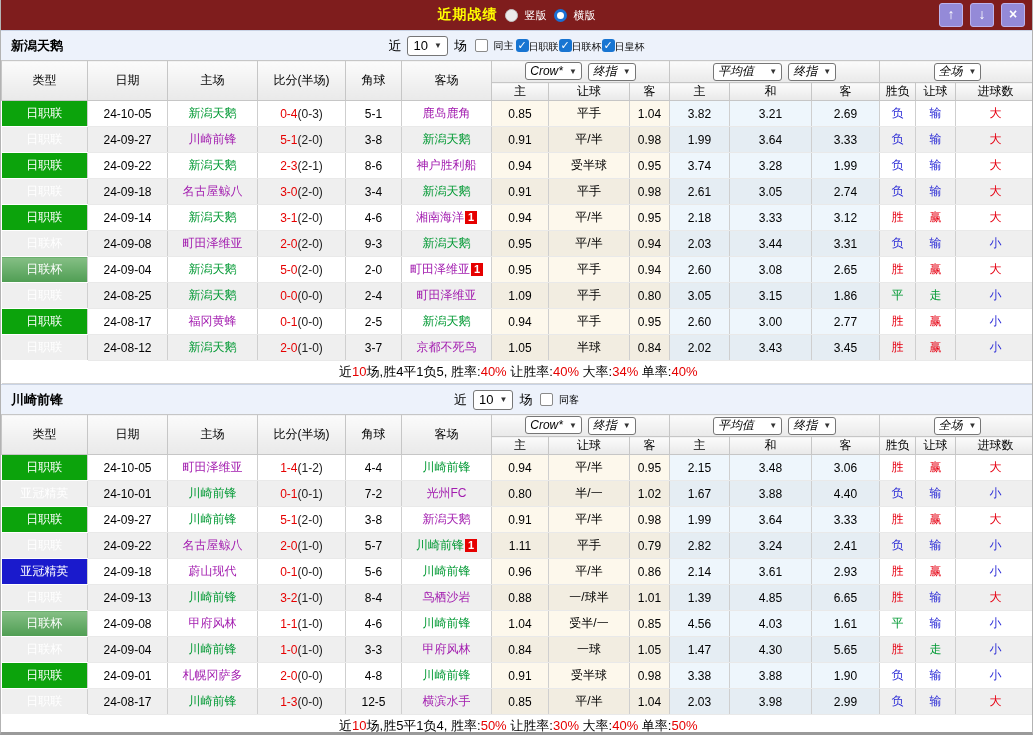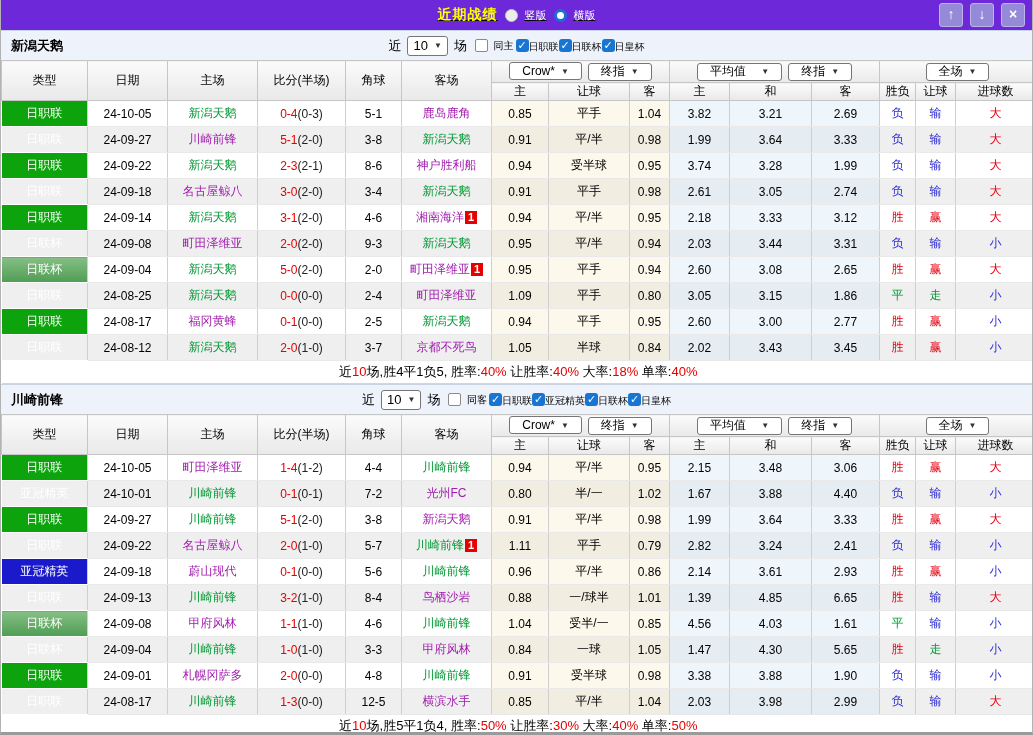--- a/index.html
+++ b/index.html
@@ -9,24 +9,23 @@
     color: #000;
   }
   .panel {
     width: 1033px; height: 735px;
     border-left: 1px solid #b3b3b3; border-right: 1px solid #b3b3b3;
     border-bottom: 3px solid #9a9a9a;
     overflow: hidden; background: #fff;
   }
   
   .titlebar {
-    height: 30px; background: #6d28d9;
+    height: 30px; background: #7f1d1d;
     display: flex; align-items: center; justify-content: center;
     position: relative;
-    text-decoration: underline;
   }
   .title-group { display: flex; align-items: center; gap: 7px; }
   .tb-title { color: #ffff00; font-weight: bold; font-size: 14px; letter-spacing: 1px; }
   .radio { width: 13px; height: 13px; border-radius: 50%; display: inline-block; cursor: pointer; }
   .radio.sel { background: #ececec; border: 1px solid #c4c4c4; }
   .radio.unsel { background: #fff; border: 3px solid #1a6fd4; }
   .tb-opt { color: #fff; font-size: 11px; }
   .win-buttons { position: absolute; right: 7px; top: 3px; display: flex; gap: 7px; }
   .wbtn {
     width: 24px; height: 24px; background: #948ad8; border: 1px solid #bcb3ec;
@@ -57,21 +56,21 @@
   .cbx-label { font-size: 10px; }
   
   table { border-collapse: collapse; table-layout: fixed; width: 100%; font-size: 12px; }
   th, td { padding: 0; text-align: center; white-space: nowrap; overflow: hidden; }
   thead th {
     background: linear-gradient(#fbfbfb, #e9e9e9);
     border: 1px solid #c6c6c6; font-weight: normal; font-size: 12px; color: #000;
   }
   thead tr.grp th { height: 22px; }
   thead tr.sub th { height: 17px; }
-  thead .hsel { height: 18px; font-size: 12px; margin: 0 3px; padding: 0 12px; }
+  thead .hsel { height: 18px; font-size: 12px; margin: 0 3px; padding: 0 4px; font-style: italic; }
   tbody td { height: 26px; border-right: 1px solid #cfcfcf; border-bottom: 1px solid #e9e9e9; }
   tbody tr:nth-child(even) td { background: #efefef; }
   td.c-type { color: #fff; border-bottom: 1px solid #fff; font-size: 12px; }
   td.t-jl  { background: #0ca30c; }
   td.t-cup { background: linear-gradient(#85bf85, #4f9d53); }
   td.t-acl { background: #1a1acc; }
   .tn { color: #a21caf; }
   .tn.green-team { color: #009933; }
   .ft { color: #e60000; }
   .ht { color: #222; }
@@ -351,37 +350,36 @@
           <td class="c-avg">2.02</td>
           <td class="c-avg">3.43</td>
           <td class="c-avg">3.45</td>
           <td class="c-res res-red">胜</td>
           <td class="c-res res-red">赢</td>
           <td class="c-res res-blue">小</td>
         </tr>
       </tbody>
     <tbody>
       <tr class="summary">
-          <td colspan="15" id="sum-0"><span class="">近</span><span class="sum-red">10</span><span class="">场,胜4平1负5, 胜率:</span><span class="sum-red">40%</span><span class=""> 让胜率:</span><span class="sum-red">40%</span><span class=""> 大率:</span><span class="sum-red">18%</span><span class=""> 单率:</span><span class="sum-red">40%</span></td>
+          <td colspan="15" id="sum-0"><span class="">近</span><span class="sum-red">10</span><span class="">场,胜4平1负5, 胜率:</span><span class="sum-red">40%</span><span class=""> 让胜率:</span><span class="sum-red">40%</span><span class=""> 大率:</span><span class="sum-red">34%</span><span class=""> 单率:</span><span class="sum-red">40%</span></td>
         </tr>
     </tbody>
   </table>
 
   <div class="sec-header">
     <span class="team-name">川崎前锋</span>
     <span class="filters">
       <span>近</span>
       <span class="sel-box">
           <span>10</span>
           <span class="arr">▼</span>
         </span>
       <span>场</span>&nbsp;
       <span class="cbx off"></span>
       <span class="cbx-label">同客</span>
-      <span class="leagues" id="leagues-1"><span class="cbx on"></span><span class="cbx-label">日职联</span><span class="cbx on"></span><span class="cbx-label">亚冠精英</span><span class="cbx on"></span><span class="cbx-label">日联杯</span><span class="cbx on"></span><span class="cbx-label">日皇杯</span></span>
     </span>
   </div>
   <table>
     <colgroup>
       <col style="width:86px">
         <col style="width:80px">
         <col style="width:90px">
         <col style="width:88px">
         <col style="width:56px">
         <col style="width:90px">

